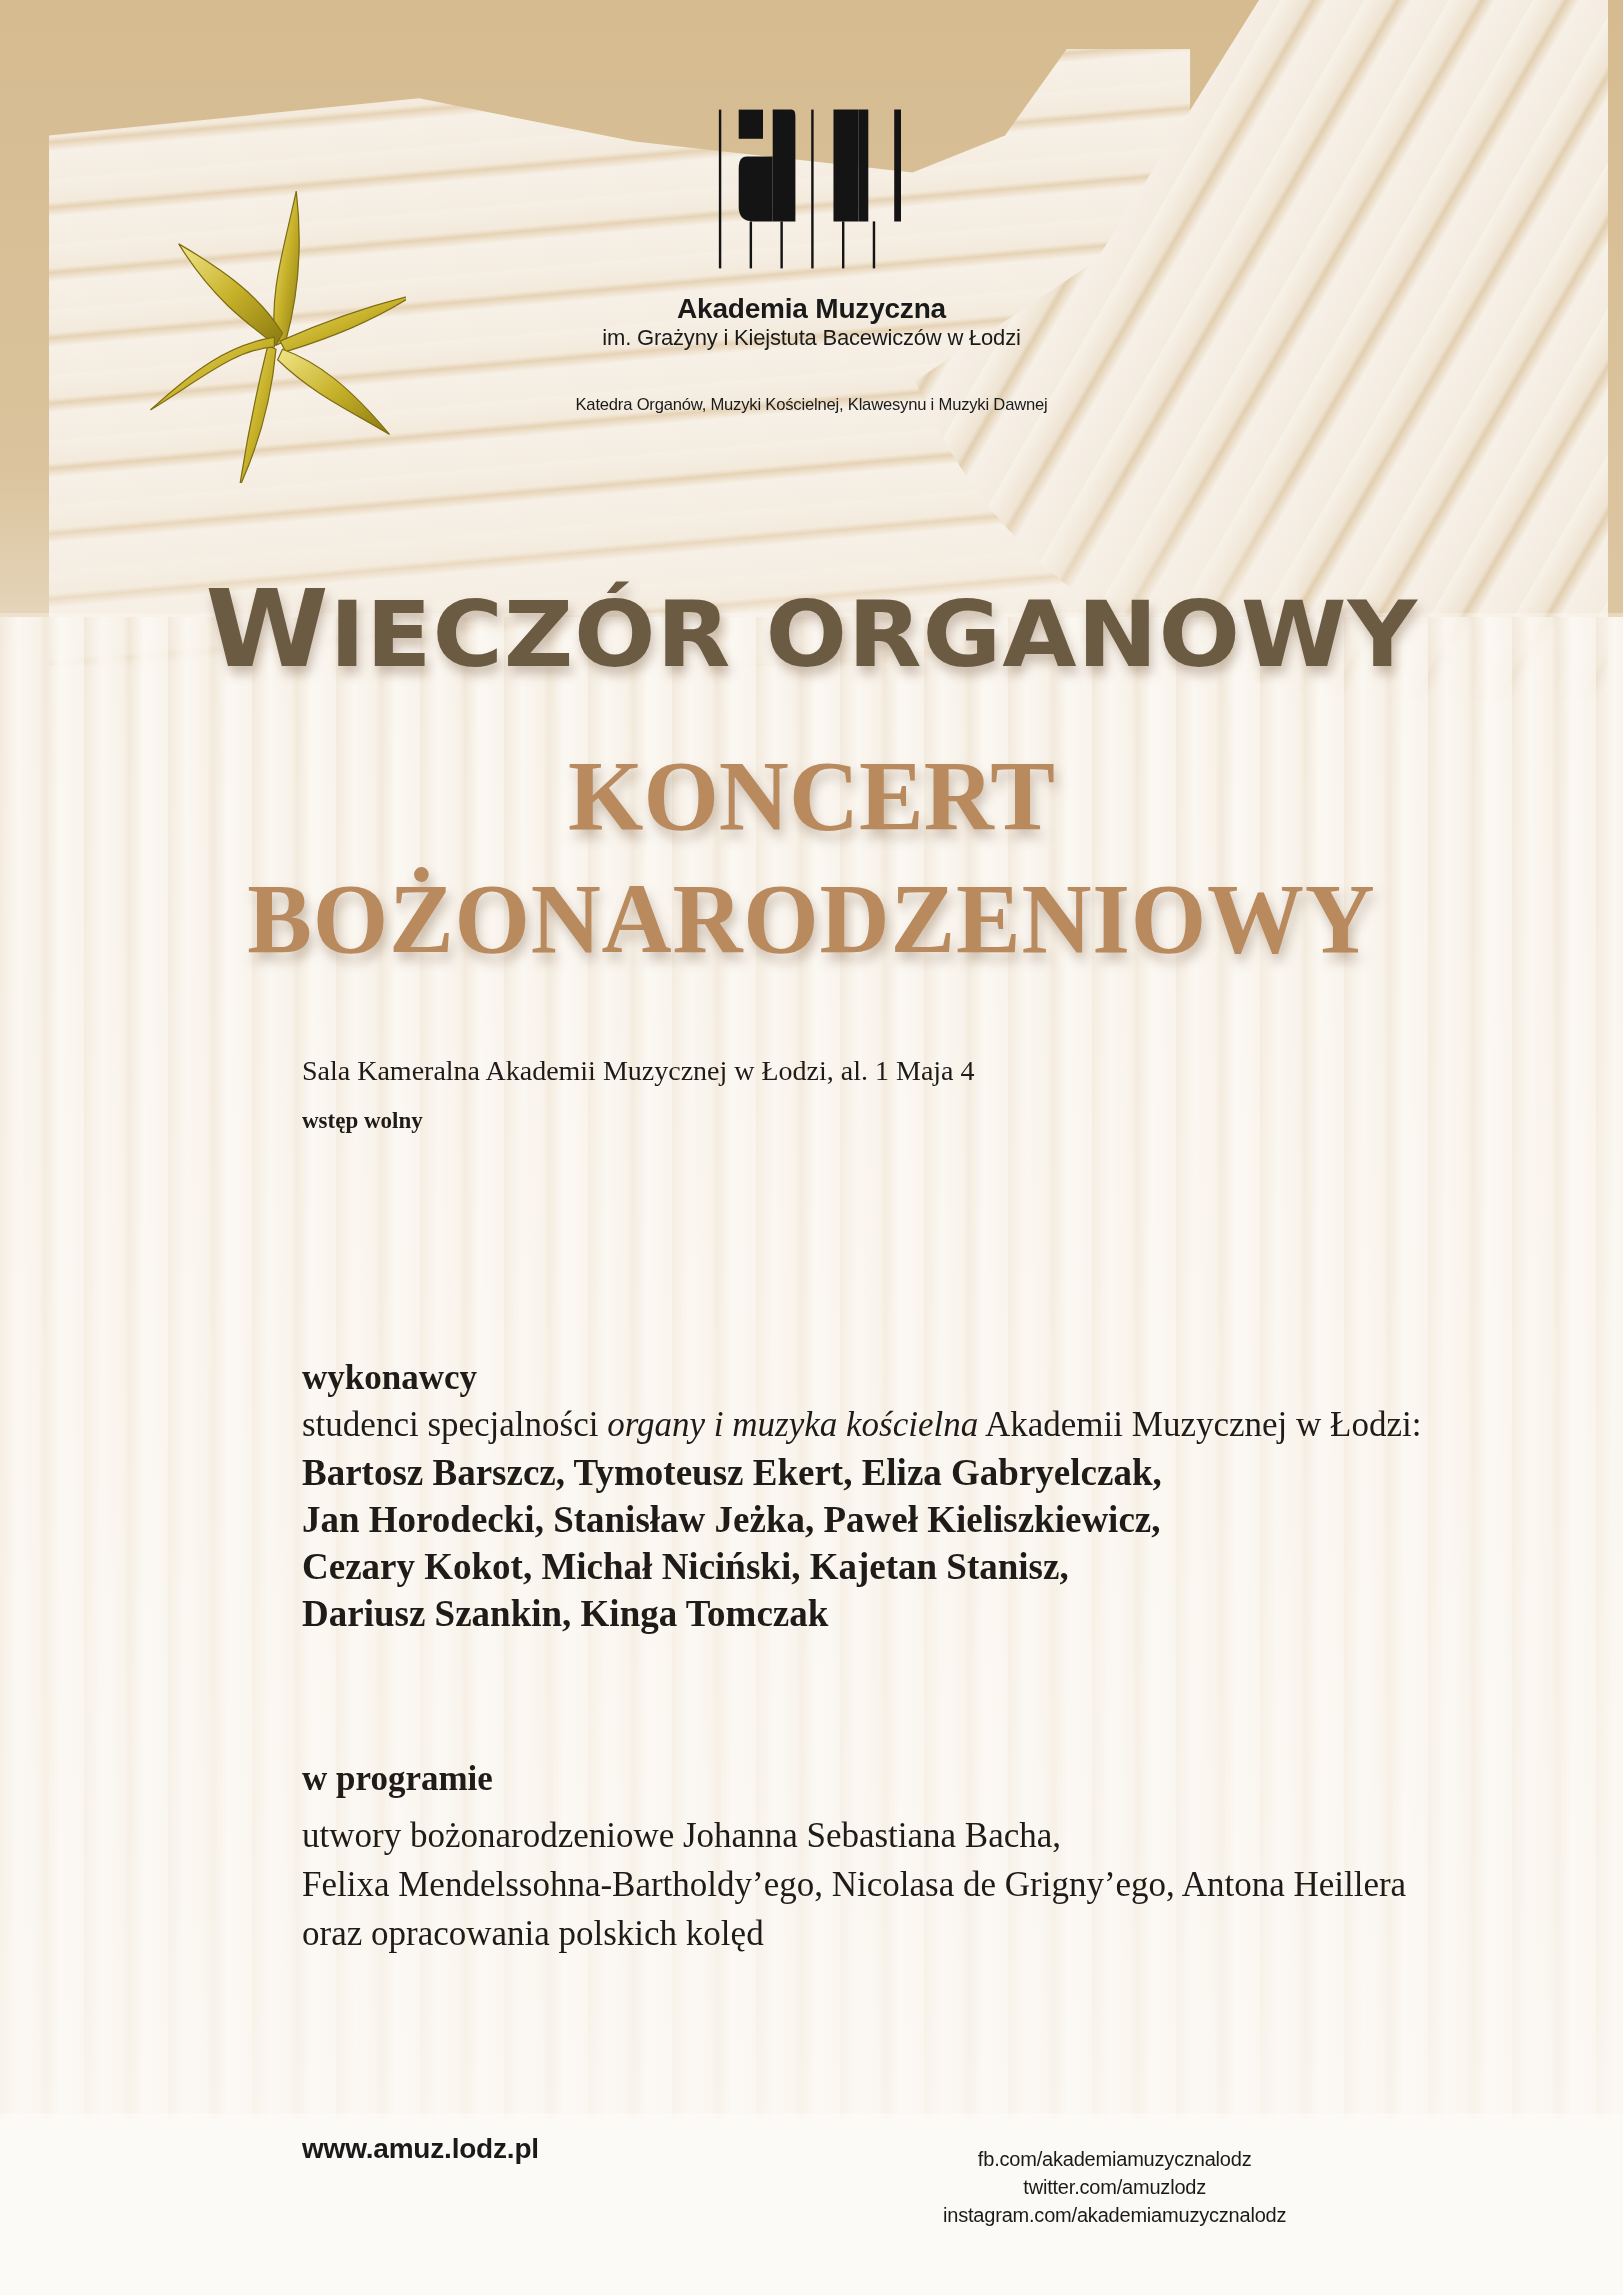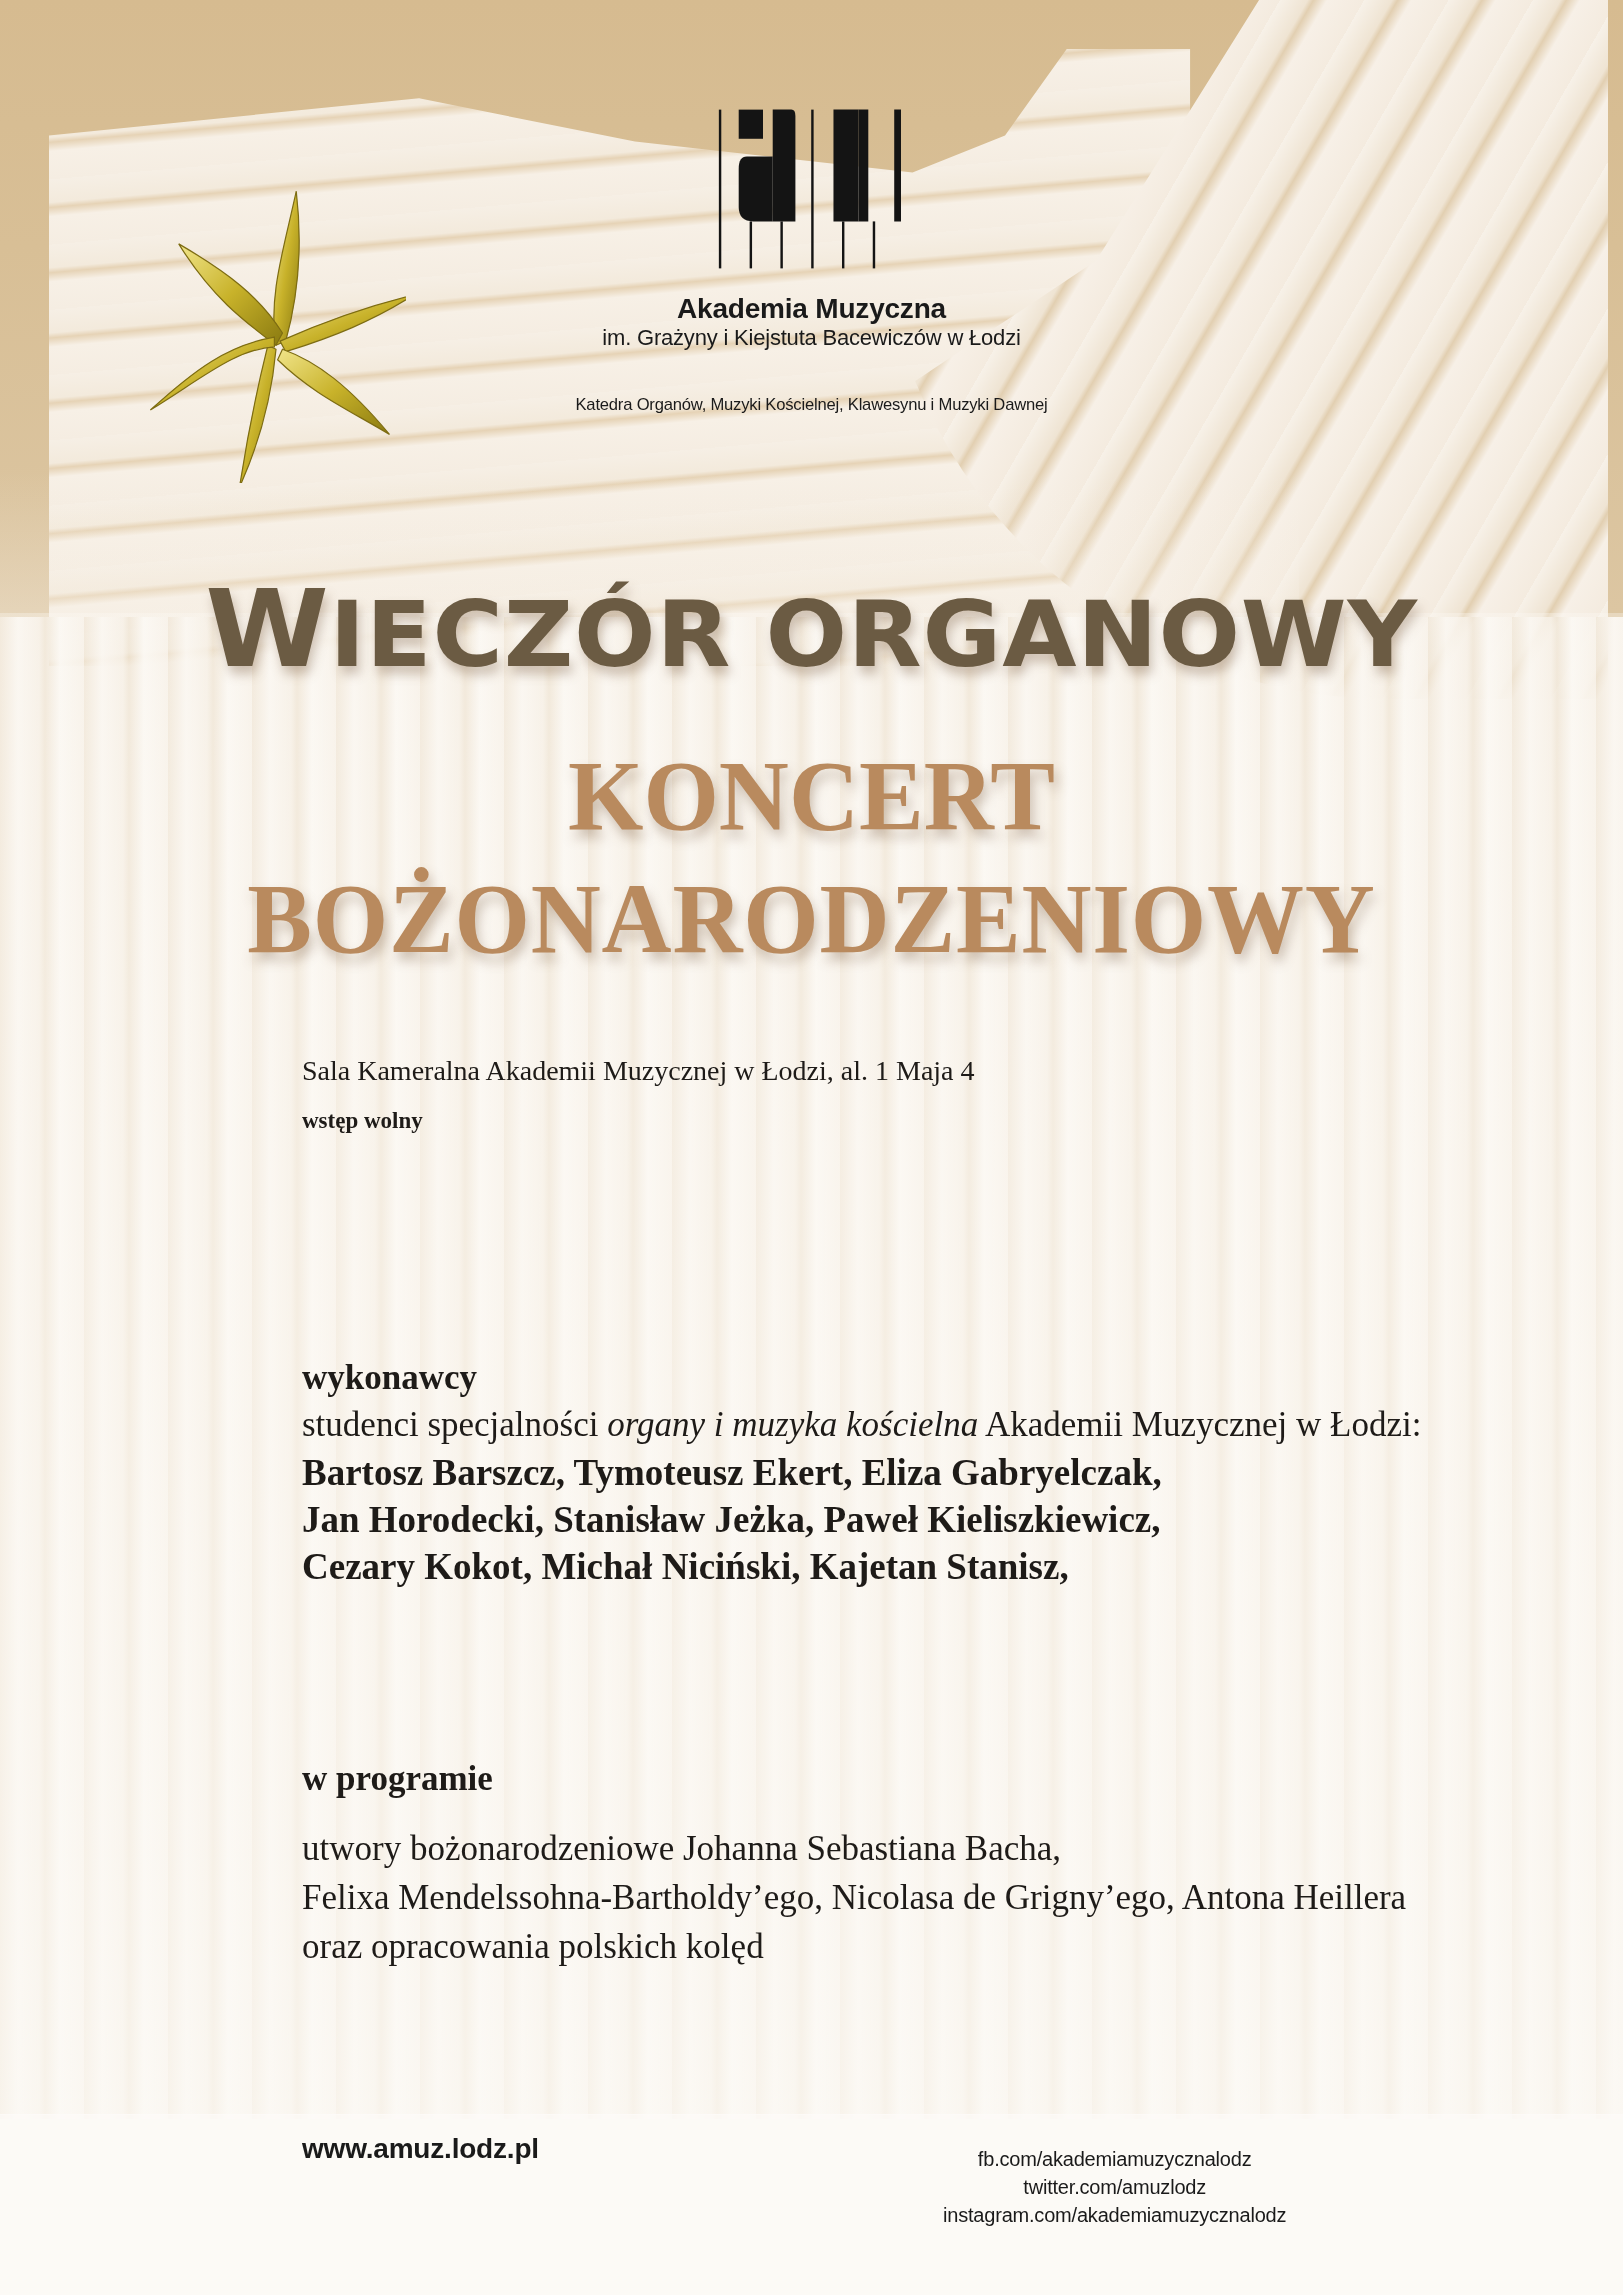--- a/index.html
+++ b/index.html
@@ -60,21 +60,21 @@
   .free { font-size: 23px; font-weight: bold; line-height: 42px; margin: 8px 0 0 0; }
 
   .performers { position: absolute; left: 302px; top: 1357px; width: 1299px; color: #1e1b18; }
   .sec-head { font-size: 35px; font-weight: bold; line-height: 42px; margin: 0; }
   .desc { font-size: 35px; line-height: 42px; margin: 4.9px 0 0 0; }
   .desc i { font-style: italic; }
   .names { font-size: 37px; font-weight: bold; line-height: 47px; margin: 3.2px 0 0 0; }
 
   .program { position: absolute; left: 302px; top: 1758px; width: 1299px; color: #1e1b18; }
   .prog-line { font-size: 35px; line-height: 49px; margin: 0; }
-  .program .sec-head { margin-bottom: 24px; }
+  .program .sec-head { margin-bottom: 11px; }
 
   
   .website { position: absolute; left: 302px; top: 2133px; font-family: "Liberation Sans", sans-serif;
     font-weight: bold; font-size: 28px; color: #1a1a1a; letter-spacing: -0.2px; }
   .social { position: absolute; left: 943px; top: 2145px; font-family: "Liberation Sans", sans-serif;
     font-size: 20px; line-height: 28px; color: #1a1a1a; letter-spacing: -0.2px; }
   .social div { margin: 0; text-align: center; }
 </style>
 </head>
 <body>
@@ -140,20 +140,21 @@
   <p class="free">wstęp wolny</p>
 </div>
 
 <div class="performers">
   <p class="sec-head">wykonawcy</p>
   <p class="desc"><span>studenci specjalności </span><i>organy i muzyka kościelna</i><span> Akademii Muzycznej w Łodzi:</span></p>
   <p class="names">
     <span>Bartosz Barszcz, Tymoteusz Ekert, Eliza Gabryelczak,</span><br>
     <span>Jan Horodecki, Stanisław Jeżka, Paweł Kieliszkiewicz,</span><br>
     <span>Cezary Kokot, Michał Niciński, Kajetan Stanisz,</span><br>
+    <span>Dariusz Szankin, Kinga Tomczak</span>
   </p>
 </div>
 
 <div class="program">
   <p class="sec-head">w programie</p>
   <p class="prog-line">utwory bożonarodzeniowe Johanna Sebastiana Bacha,</p>
   <p class="prog-line">Felixa Mendelssohna-Bartholdy’ego, Nicolasa de Grigny’ego, Antona Heillera</p>
   <p class="prog-line">oraz opracowania polskich kolęd</p>
 </div>
 

